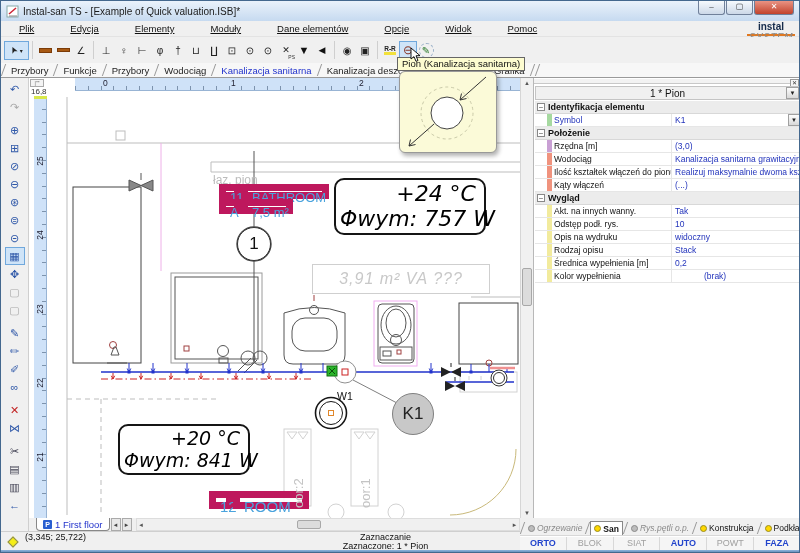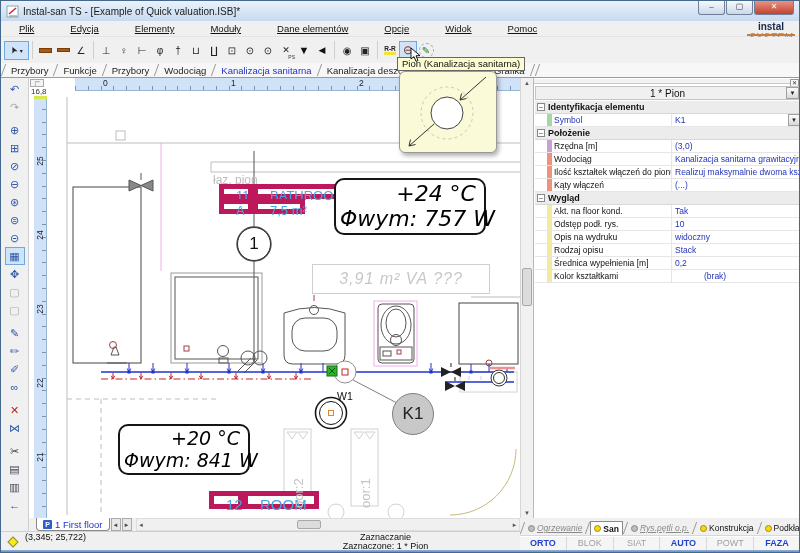--- a/index.html
+++ b/index.html
@@ -73,21 +73,21 @@
           border-right:1px solid #98b4d4;font-size:8.5px;color:#223;
           background-image:repeating-linear-gradient(to bottom,#7d93ad 0 1px,transparent 1px 12.8px);
           background-size:4px 100%;background-position:100% 0;background-repeat:no-repeat;}
   .vruler span{position:absolute;left:1px;transform:rotate(-90deg);transform-origin:center;}
   .origin{position:absolute;left:5px;top:18px;width:13px;height:3px;background:#d8e84a;}
   .cvtext{position:absolute;white-space:nowrap;}
   .tempbox{border:2px solid #151515;border-radius:10px;background:#fff;font-style:italic;
            font-family:"DejaVu Sans",sans-serif;text-align:right;padding:1px 8px 2px 4px;}
   .roomtbl{color:#4aa3dd;font-size:13px;}
   .roomtbl .r{display:flex;}
-  .roomtbl .c{border:5px solid #be185d;background:rgba(255,255,255,.85);padding:0 12px;
+  .roomtbl .c{border:7px solid #be185d;background:rgba(255,255,255,.85);padding:0 4px;
               height:15px;line-height:14px;}
   .vabox{border:1.5px solid #cfcfcf;color:#c8c8c8;font-style:italic;font-size:16px;
          text-align:center;letter-spacing:1px;background:rgba(255,255,255,.6);}
   .balloon{position:absolute;width:42px;height:42px;border:1.5px solid #808080;border-radius:50%;
            background:#c8c8c8;text-align:center;line-height:40px;font-size:17px;color:#222;}
   .circ1{position:absolute;width:34px;height:34px;border:1.6px solid #333;border-radius:50%;
          background:#fff;text-align:center;line-height:32px;font-size:17px;color:#111;}
   .doortxt{position:absolute;transform:rotate(-90deg);transform-origin:0 0;color:#c4c4c4;
            font-size:13px;width:72px;}
   
@@ -131,21 +131,21 @@
          text-align:center;line-height:9px;border-radius:1px;margin-right:3px;}
   .navbtn{width:10px;border:1px solid #aaa;background:#e8e8e8;font-size:7px;text-align:center;
           line-height:11px;color:#444;margin-left:1px;}
   .hscroll{position:relative;flex:1;background:#f0f0f0;border:1px solid #ddd;margin-left:4px;}
   .hthumb{position:absolute;left:160px;top:1px;bottom:1px;width:24px;background:#dcdcdc;
           border:1px solid #a8a8a8;border-radius:2px;}
   .harr{position:absolute;top:0;bottom:0;width:9px;font-size:7px;color:#555;text-align:center;line-height:11px;}
   .viewtabs{position:absolute;left:519px;top:520px;width:281px;height:15px;display:flex;
             align-items:stretch;font-size:8.5px;background:#f0f0f0;border-bottom:1px solid #d8d8d8;}
   .vtab{display:flex;align-items:center;padding:0 3px;color:#111;white-space:nowrap;}
-  .vtab.off{color: #8a8a8a;font-style:italic;text-decoration:underline;}
+  .vtab.off{color: #8a8a8a;font-style:italic;}
   .vtab.active{background:#fff;border:1px solid #888;border-bottom:none;font-weight:bold;}
   .bulb{width:7px;height:7px;border-radius:50%;border:1px solid #998c20;background:#ffd800;margin-right:2px;flex:0 0 auto;}
   .bulb.off{background:#bdbdbd;border-color:#8a8a8a;}
   .togglerow{position:absolute;left:519px;top:535px;width:281px;height:14px;display:flex;
              background:#f5f5f5;font-size:9px;border-top:1px solid #fff;}
   .tog{flex:1;text-align:center;line-height:13px;border-right:1px solid #d8d8d8;color:#a0a0a0;}
   .tog.on{color:#2244cc;font-weight:bold;}
   
   .statusbar{position:absolute;left:0;top:530px;width:519px;height:19px;background:#f0f0f0;
              border-top:1px solid #cfcfcf;font-size:9px;color:#111;}
@@ -506,21 +506,21 @@
           <span class="plab">Kąty włączeń</span>
           <span class="pval">(...)</span>
         </div>
       <div class="psec">
           <span class="pminus">–</span>
           <span>Wygląd</span>
         </div>
       <div class="prow">
           <span class="pind"></span>
           <i class="pbar byellow"></i>
-          <span class="plab">Akt. na floor kond.</span>
+          <span class="plab">Akt. na innych wanny.</span>
           <span class="pval">Tak</span>
         </div>
       <div class="prow">
           <span class="pind"></span>
           <i class="pbar byellow"></i>
           <span class="plab">Odstęp podł. rys.</span>
           <span class="pval">10</span>
         </div>
       <div class="prow">
           <span class="pind"></span>
@@ -536,21 +536,21 @@
         </div>
       <div class="prow">
           <span class="pind"></span>
           <i class="pbar byellow"></i>
           <span class="plab">Średnica wypełnienia [m]</span>
           <span class="pval">0,2</span>
         </div>
       <div class="prow">
           <span class="pind"></span>
           <i class="pbar byellow"></i>
-          <span class="plab">Kolor kształtkami</span>
+          <span class="plab">Kolor wypełnienia</span>
           <span class="pval" style="padding-left:32px;">(brak)</span>
         </div>
     </div>
   </div>
 
   <div class="sheetrow">
     <span class="sheettab">
       <span class="picon">P</span>
       <span>1 First floor</span>
     </span>

